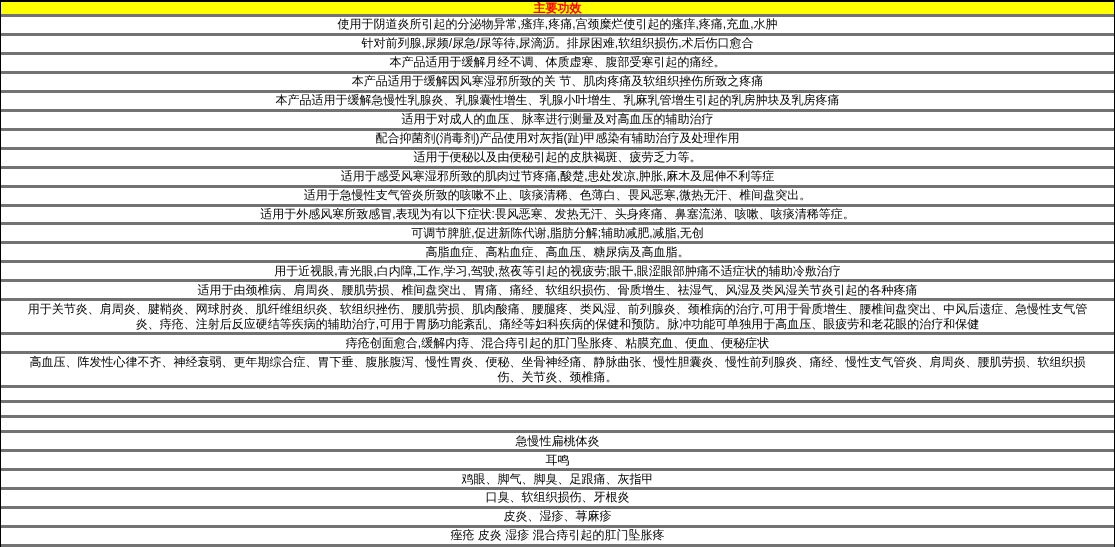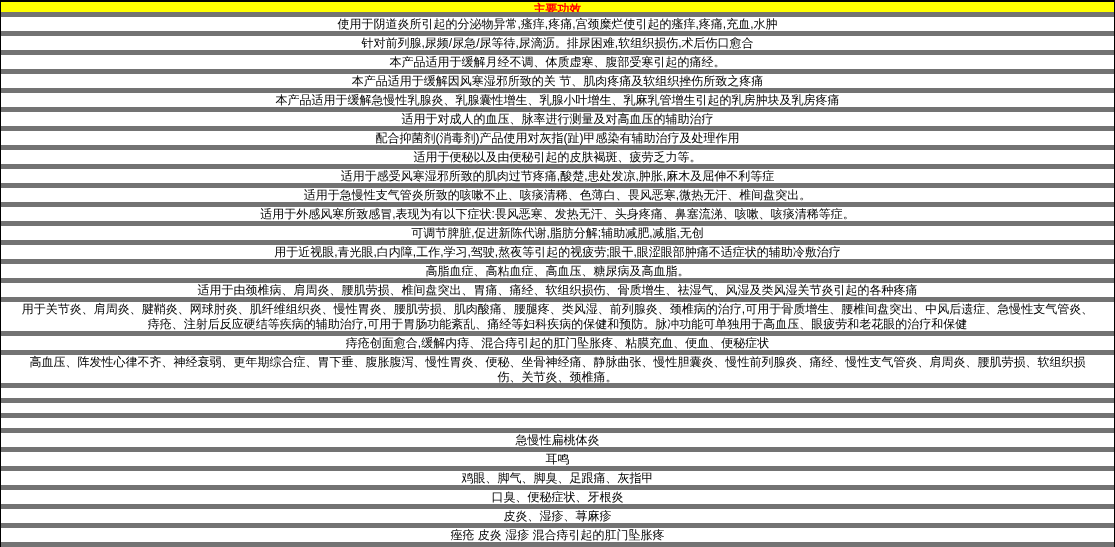--- a/index.html
+++ b/index.html
@@ -16,23 +16,23 @@
     border-right: 1px solid #000;
     border-top: 2px solid #000;
     display: flex;
     flex-direction: column;
     background: #fff;
   }
   .row {
     flex: 1 1 auto;
     min-height: 15px;
     box-sizing: border-box;
-    border-bottom: 5px solid #737373;
+    border-bottom: 3px solid #737373;
     display: flex;
-    align-items: flex-start;
+    align-items: center;
     justify-content: center;
     font-size: 12px;
     line-height: 15px;
     text-align: center;
     color: #000;
     padding: 0 18px;
     overflow: hidden;
   }
   .row.header {
     flex: 0 0 15px;
@@ -82,30 +82,30 @@
     <div class="row">
     <span class="cell-text">适用于急慢性支气管炎所致的咳嗽不止、咳痰清稀、色薄白、畏风恶寒,微热无汗、椎间盘突出。</span>
   </div>
     <div class="row">
     <span class="cell-text">适用于外感风寒所致感冒,表现为有以下症状:畏风恶寒、发热无汗、头身疼痛、鼻塞流涕、咳嗽、咳痰清稀等症。</span>
   </div>
     <div class="row">
     <span class="cell-text">可调节脾脏,促进新陈代谢,脂肪分解;辅助减肥,减脂,无创</span>
   </div>
     <div class="row">
-    <span class="cell-text">用于近视眼,青光眼,白内障,工作,学习,驾驶,熬夜等引起的视疲劳;眼干,眼涩眼部肿痛不适症状的辅助冷敷治疗</span>
+    <span class="cell-text">高脂血症、高粘血症、高血压、糖尿病及高血脂。</span>
   </div>
     <div class="row">
-    <span class="cell-text">高脂血症、高粘血症、高血压、糖尿病及高血脂。</span>
+    <span class="cell-text">用于近视眼,青光眼,白内障,工作,学习,驾驶,熬夜等引起的视疲劳;眼干,眼涩眼部肿痛不适症状的辅助冷敷治疗</span>
   </div>
     <div class="row">
     <span class="cell-text">适用于由颈椎病、肩周炎、腰肌劳损、椎间盘突出、胃痛、痛经、软组织损伤、骨质增生、祛湿气、风湿及类风湿关节炎引起的各种疼痛</span>
   </div>
     <div class="row">
-    <span class="cell-text">用于关节炎、肩周炎、腱鞘炎、网球肘炎、肌纤维组织炎、慢性胃炎、腰肌劳损、肌肉酸痛、腰腿疼、类风湿、前列腺炎、颈椎病的治疗,可用于骨质增生、腰椎间盘突出、中风后遗症、急慢性支气管炎、痔疮、注射后反应硬结等疾病的辅助治疗,可用于胃肠功能紊乱、痛经等妇科疾病的保健和预防。脉冲功能可单独用于高血压、眼疲劳和老花眼的治疗和保健</span>
+    <span class="cell-text">用于关节炎、肩周炎、腱鞘炎、网球肘炎、肌纤维组织炎、软组织挫伤、腰肌劳损、肌肉酸痛、腰腿疼、类风湿、前列腺炎、颈椎病的治疗,可用于骨质增生、腰椎间盘突出、中风后遗症、急慢性支气管炎、痔疮、注射后反应硬结等疾病的辅助治疗,可用于胃肠功能紊乱、痛经等妇科疾病的保健和预防。脉冲功能可单独用于高血压、眼疲劳和老花眼的治疗和保健</span>
   </div>
     <div class="row">
     <span class="cell-text">痔疮创面愈合,缓解内痔、混合痔引起的肛门坠胀疼、粘膜充血、便血、便秘症状</span>
   </div>
     <div class="row">
     <span class="cell-text">高血压、阵发性心律不齐、神经衰弱、更年期综合症、胃下垂、腹胀腹泻、慢性胃炎、便秘、坐骨神经痛、静脉曲张、慢性胆囊炎、慢性前列腺炎、痛经、慢性支气管炎、肩周炎、腰肌劳损、软组织损伤、关节炎、颈椎痛。</span>
   </div>
     <div class="row">
     <span class="cell-text"></span>
   </div>
@@ -118,21 +118,21 @@
     <div class="row">
     <span class="cell-text">急慢性扁桃体炎</span>
   </div>
     <div class="row">
     <span class="cell-text">耳鸣</span>
   </div>
     <div class="row">
     <span class="cell-text">鸡眼、脚气、脚臭、足跟痛、灰指甲</span>
   </div>
     <div class="row">
-    <span class="cell-text">口臭、便秘症状、牙根炎</span>
+    <span class="cell-text">口臭、软组织损伤、牙根炎</span>
   </div>
     <div class="row">
     <span class="cell-text">皮炎、湿疹、荨麻疹</span>
   </div>
     <div class="row">
     <span class="cell-text">痤疮 皮炎 湿疹 混合痔引起的肛门坠胀疼</span>
   </div>
   </div>
 
 </body></html>

